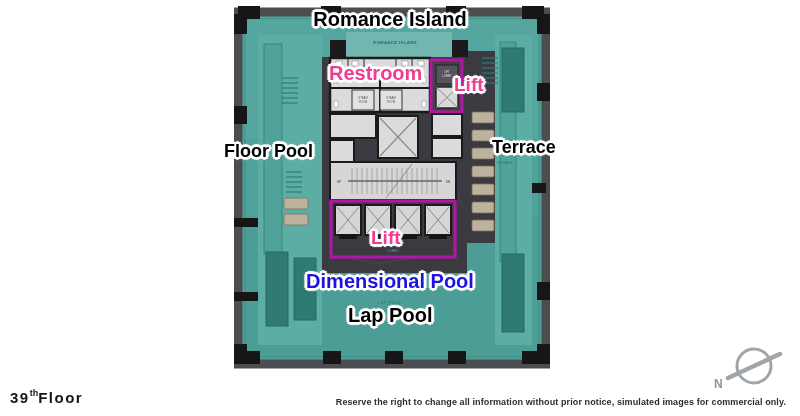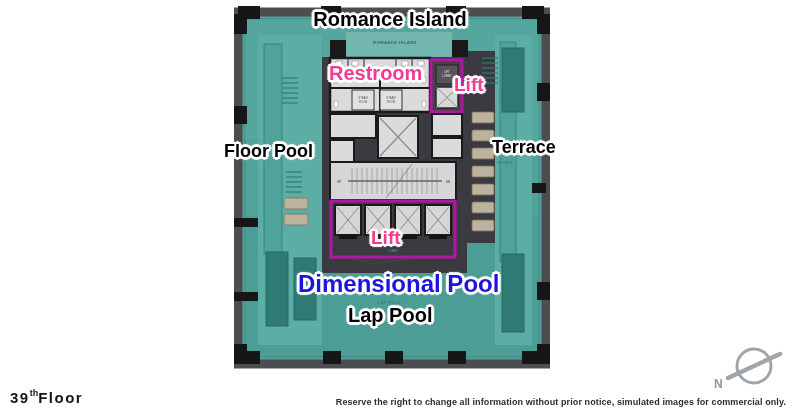--- a/index.html
+++ b/index.html
@@ -20,21 +20,21 @@
   }
   .lbl.pink{color:#F23C93;}
   .lbl.blue{color:#1E14DE;}
   .lbl.center{text-align:center;}
   .lbl-romance{left:288px;top:8px;width:204px;font-size:20px;}
   .lbl-restroom{left:329px;top:62px;font-size:20px;}
   .lbl-lift-top{left:454px;top:74px;font-size:19px;}
   .lbl-kids{left:224px;top:141px;font-size:18px;}
   .lbl-terrace{left:492px;top:136px;font-size:18px;line-height:22px;}
   .lbl-lift-bottom{left:371px;top:227px;font-size:19px;}
-  .lbl-dimensional{left:298px;top:270px;width:184px;font-size:24px;}
+  .lbl-dimensional{left:298px;top:270px;width:184px;font-size:20px;}
   .lbl-lap{left:348px;top:304px;font-size:20px;}
   .floor-tag{
     position:absolute;left:10px;top:389px;font-size:15px;font-weight:600;
     letter-spacing:1.5px;color:#151515;
   }
   .floor-tag sup{font-size:9px;letter-spacing:0;position:relative;top:-1px;}
   .floor-word{margin-left:0;}
   .disclaimer{
     position:absolute;right:14px;top:397px;font-size:9px;font-weight:700;
     color:#2d2d2d;letter-spacing:0.1px;margin-left:11px;

